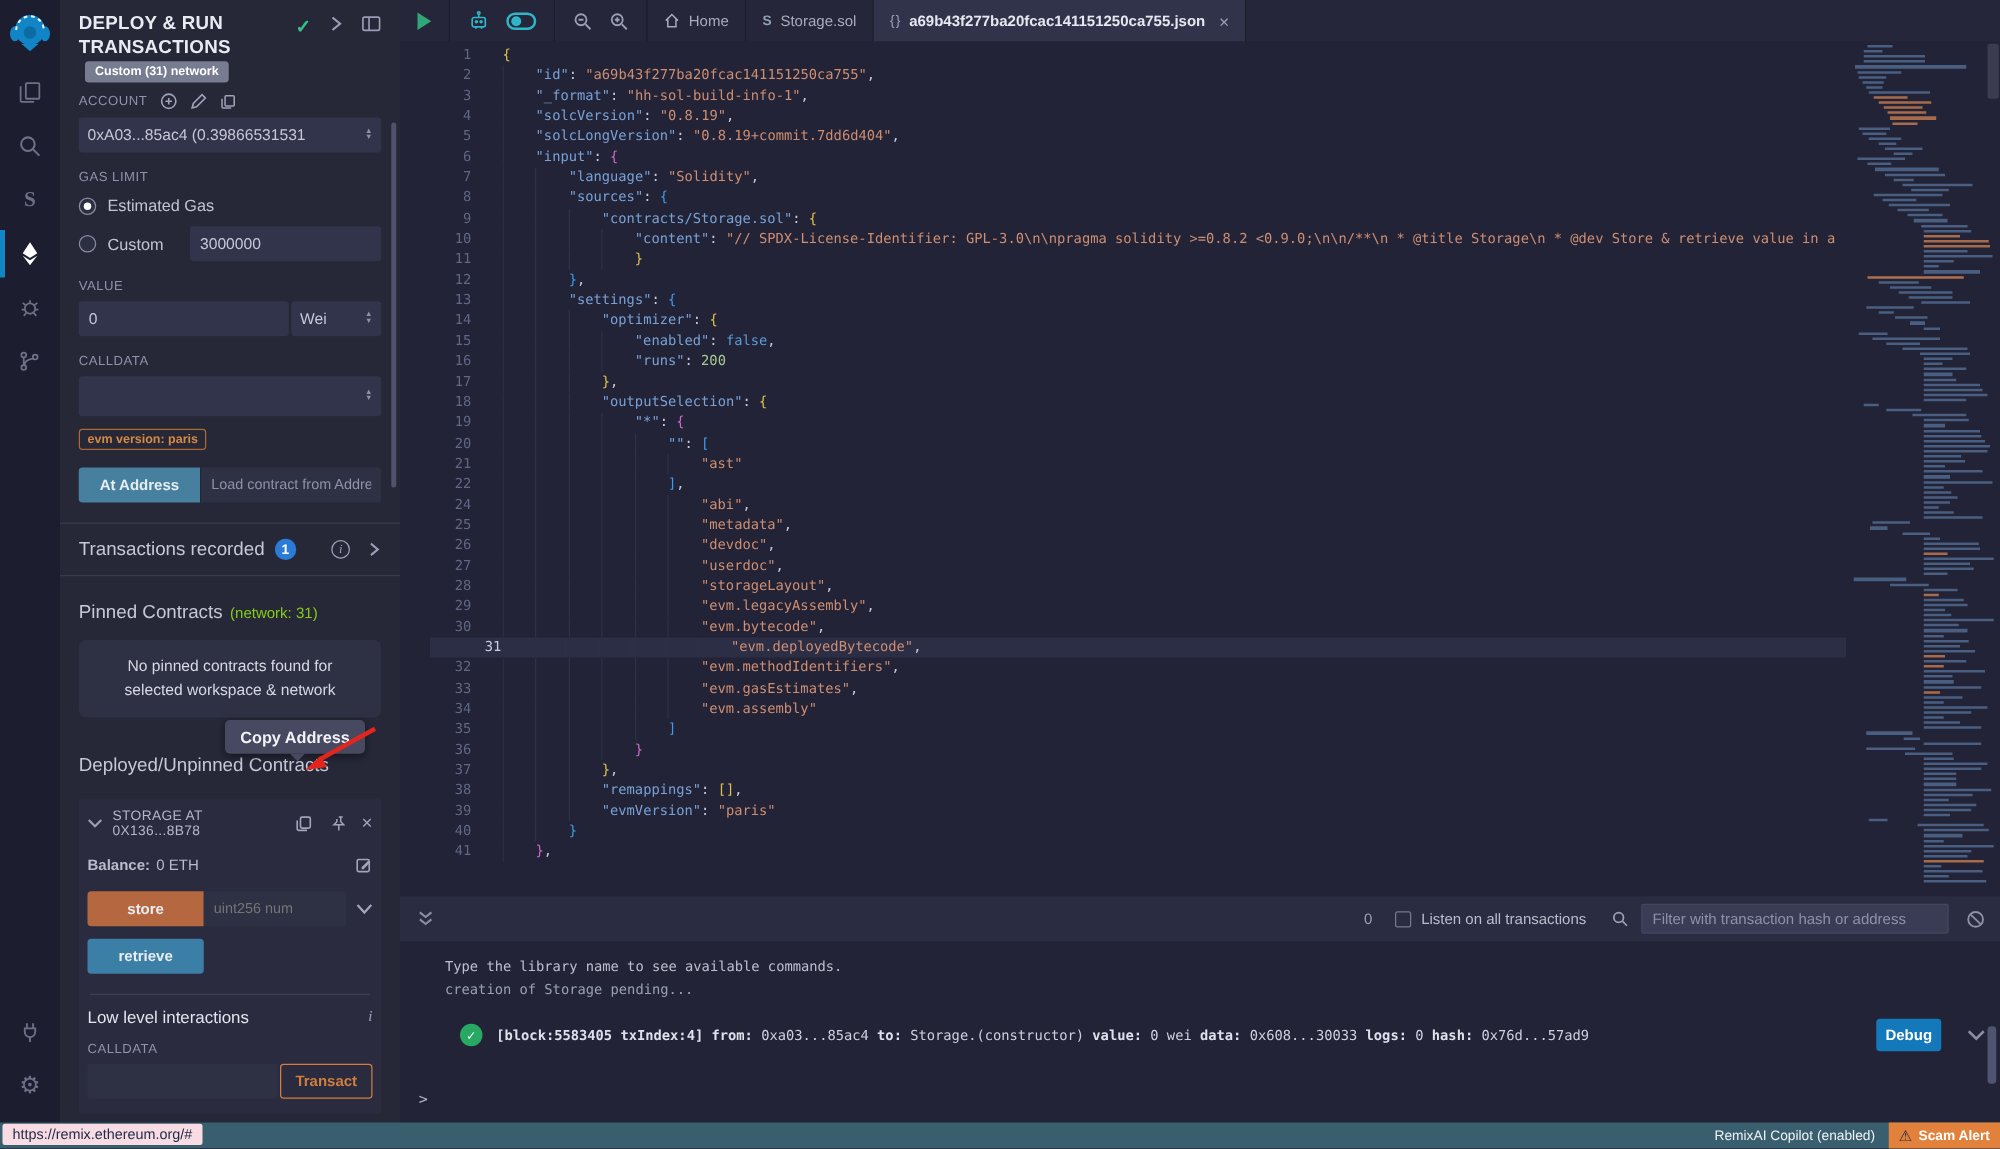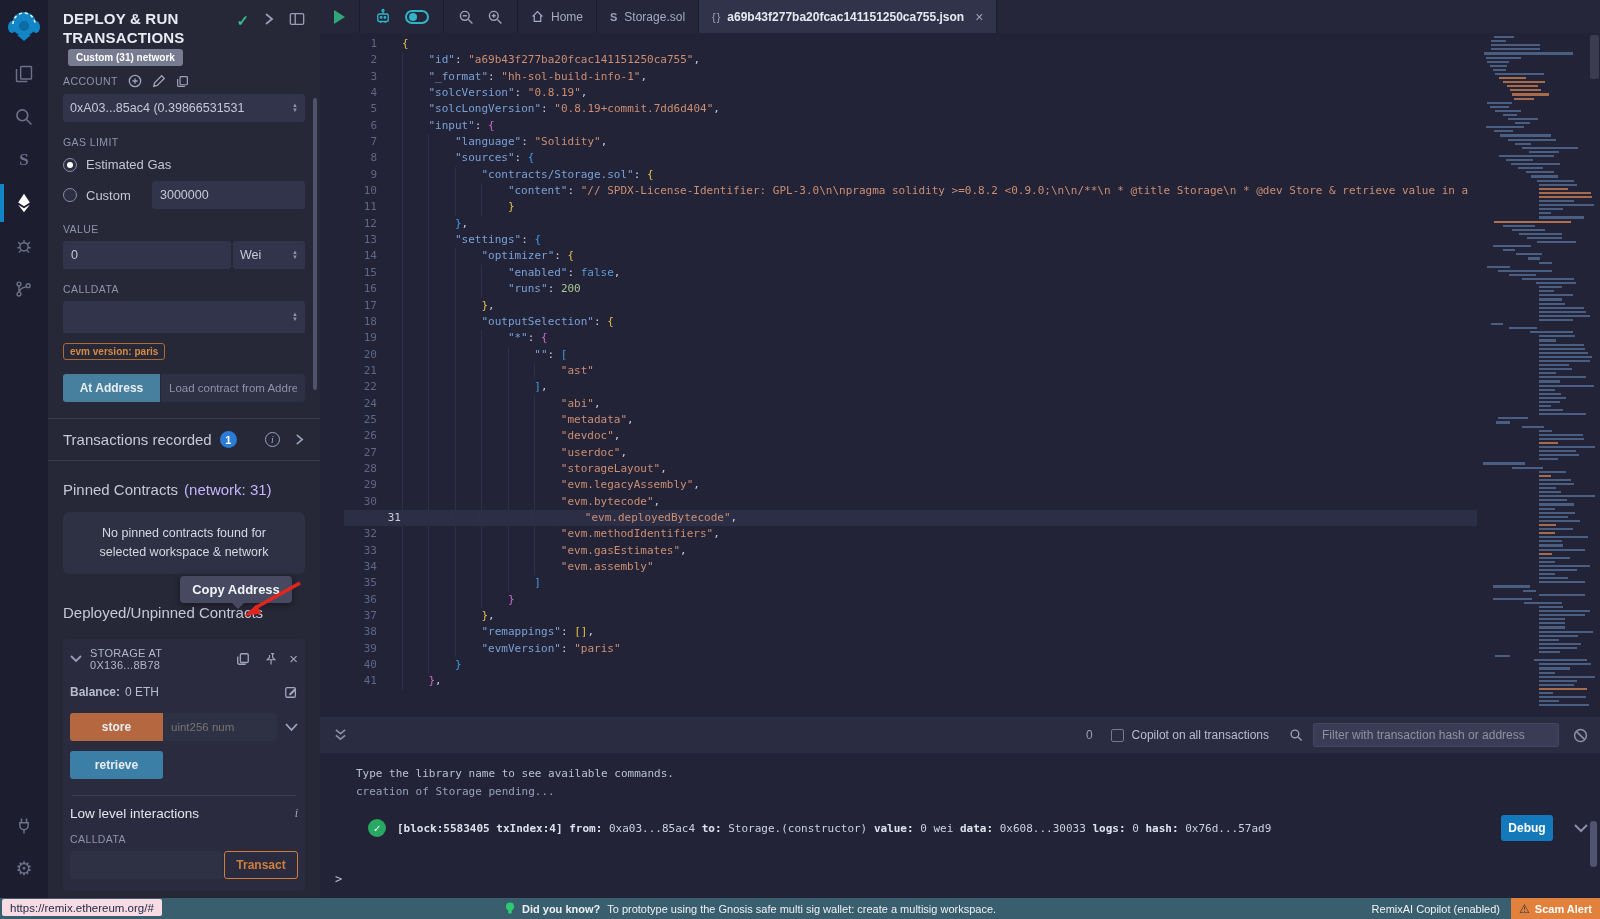--- a/index.html
+++ b/index.html
@@ -292,21 +292,21 @@
                 <svg width="11" height="13" viewBox="0 0 12 14" fill="none" stroke="currentColor" stroke-width="1.8">
                   <path d="M3 2l6 5-6 5"></path>
                 </svg>
               </span>
           </span>
         </div>
         <div class="divider" style="margin-top:0;"></div>
 
         <div class="row" style="margin-top:20px;align-items:baseline;gap:6px;">
           <span class="section-title">Pinned Contracts</span>
-          <span style="font-size:15px;color:#c4b5fd;">(network: 31)</span>
+          <span style="font-size:12px;color:#84cc16;">(network: 31)</span>
         </div>
         <div class="alert-box">
           <div>No pinned contracts found for</div>
           <div>selected workspace &amp; network</div>
         </div>
 
         <div class="section-title" style="margin-top:30px;white-space:nowrap;overflow:hidden;">Deployed/Unpinned Contracts</div>
 
         <div class="card">
           <div class="card-head">
@@ -637,21 +637,21 @@
       </div>
 
       <div class="term-toolbar">
         <span class="dbl-chevron">
           <svg width="13" height="14" viewBox="0 0 14 15" fill="none" stroke="currentColor" stroke-width="1.8">
               <path d="M2 2l5 4 5-4M2 8l5 4 5-4"></path>
             </svg>
         </span>
         <span style="margin-left:auto;font-size:12px;">0</span>
         <span class="cbx"></span>
-        <span class="listen-label">Copilot on all transactions</span>
+        <span class="listen-label">Listen on all transactions</span>
         <span style="margin-left:20px;color:#9aa0b5;">
           <svg width="14" height="14" viewBox="0 0 20 20" fill="none" stroke="currentColor" stroke-width="2">
               <circle cx="8.5" cy="8.5" r="5.5"></circle>
               <path d="M13 13l5 5"></path>
             </svg>
         </span>
         <input class="filter-input" placeholder="Filter with transaction hash or address" style="">
         <span style="margin-left:14px;color:#8e91a6;">
           <svg width="15" height="15" viewBox="0 0 16 16" fill="none" stroke="currentColor" stroke-width="1.6">
               <circle cx="8" cy="8" r="6.3"></circle>
@@ -673,28 +673,20 @@
               </svg>
           </span>
         </div>
         <div class="term-prompt">&gt;</div>
         <div class="term-vscroll"></div>
       </div>
     </div>
   </div>
 
   <div class="statusbar">
-    <div class="status-tip">
-      <svg width="10" height="13" viewBox="0 0 10 13">
-          <circle cx="5" cy="4.5" r="4" fill="#2ecc71"></circle>
-          <rect x="3.2" y="8" width="3.6" height="3.5" rx="1" fill="#2ecc71"></rect>
-        </svg>
-      <span style="font-weight:bold;">Did you know?</span>
-      <span>To prototype using the Gnosis safe multi sig wallet: create a multisig workspace.</span>
-    </div>
     <div class="copilot">RemixAI Copilot (enabled)</div>
     <div class="scam">
       <span class="tri">⚠</span>
       <span>Scam Alert</span>
     </div>
   </div>
   <div class="url-tip">https://remix.ethereum.org/#</div>
 </div>
 
 </body></html>

